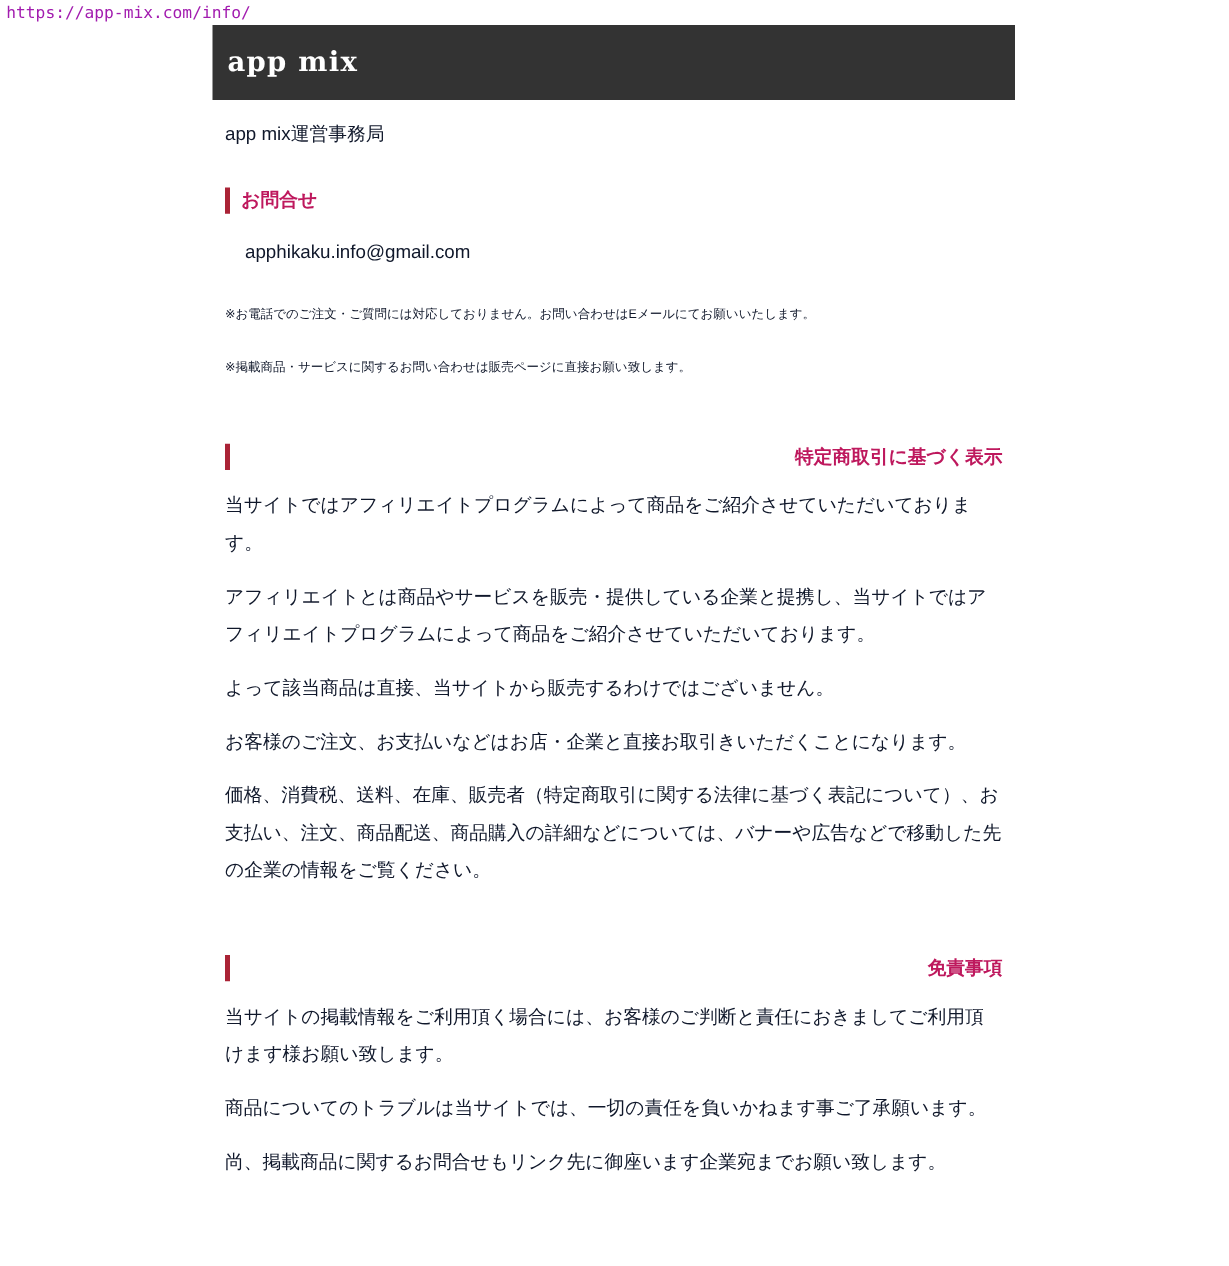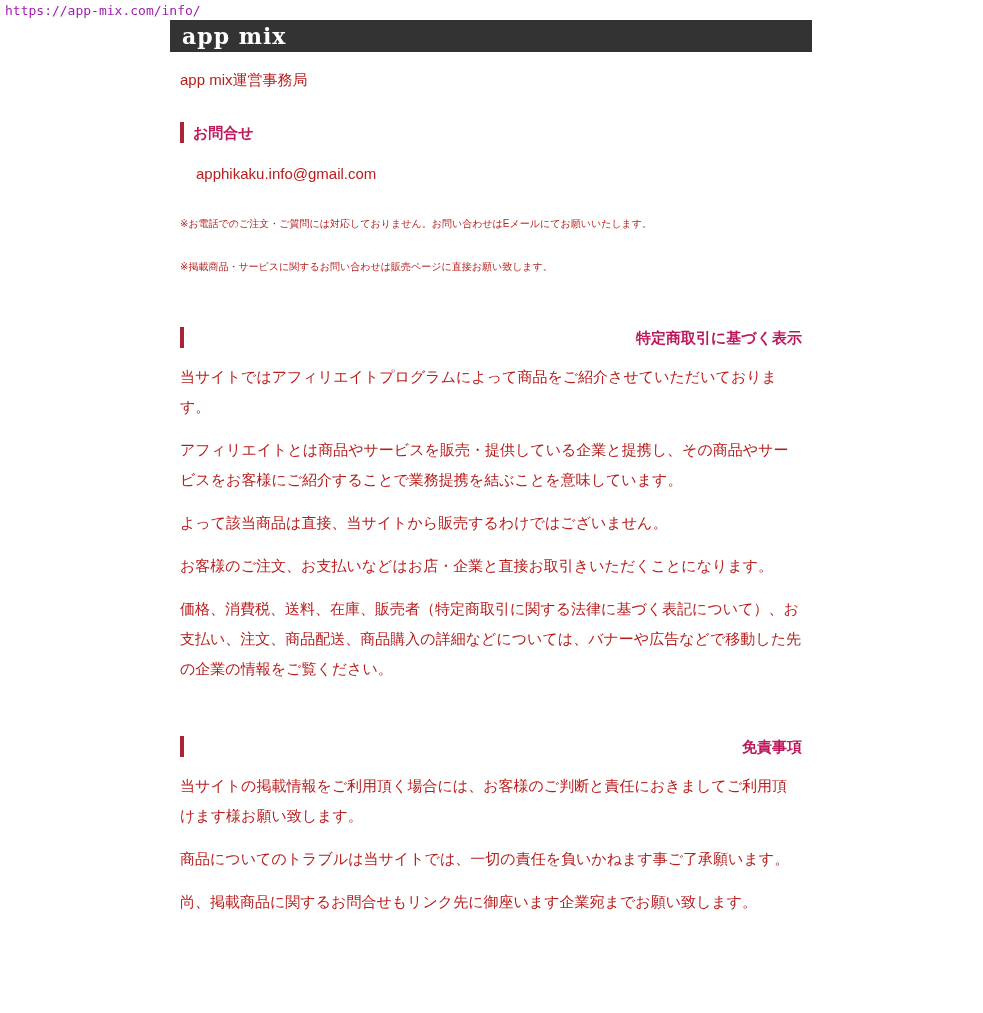--- a/index.html
+++ b/index.html
@@ -15,21 +15,21 @@
     font-family: "DejaVu Sans Mono", monospace;
     font-size: 13px;
     color: #a21caf;
   }
   .container {
     width: 642px;
     margin-left: 170px;
   }
   .site-header {
     background: #333333;
-    height: 32px;
+    height: 60px;
     display: flex;
     align-items: center;
     padding-left: 12px;
   }
   .site-title {
     font-family: "DejaVu Serif", serif;
     font-weight: bold;
     font-size: 22px;
     color: #ffffff;
     letter-spacing: 1px;
@@ -51,21 +51,21 @@
     border-left: 4px solid #aa2336;
     padding-left: 9px;
     line-height: 1.4;
     margin: 27px 0 14px 0;
   }
   .section-heading.big-gap { margin-top: 52px; text-align: right; }
   .content p {
     font-size: 15px;
     line-height: 2.0;
     margin: 13px 0;
-    color: #b91c1c;
+    color: #0f172a;
   }
   .content p.email {
     margin: 16px 0 20px 16px;
   }
   .content p.note {
     font-size: 10px;
     line-height: 1.7;
     margin: 26px 0;
   }
 </style>
@@ -87,21 +87,21 @@
     <section class="section">
       <h2 class="section-heading">お問合せ</h2>
       <p class="email">apphikaku.info@gmail.com</p>
       <p class="note">※お電話でのご注文・ご質問には対応しておりません。お問い合わせはEメールにてお願いいたします。</p>
       <p class="note">※掲載商品・サービスに関するお問い合わせは販売ページに直接お願い致します。</p>
     </section>
 
     <section class="section">
       <h2 class="section-heading big-gap">特定商取引に基づく表示</h2>
       <p>当サイトではアフィリエイトプログラムによって商品をご紹介させていただいております。</p>
-      <p>アフィリエイトとは商品やサービスを販売・提供している企業と提携し、その商品やサービスをお客様にご紹介することで業務提携を結ぶことを意味しています。</p>
+      <p>アフィリエイトとは商品やサービスを販売・提供している企業と提携し、当サイトではアフィリエイトプログラムによって商品をご紹介させていただいております。</p>
       <p>よって該当商品は直接、当サイトから販売するわけではございません。</p>
       <p>お客様のご注文、お支払いなどはお店・企業と直接お取引きいただくことになります。</p>
       <p>価格、消費税、送料、在庫、販売者（特定商取引に関する法律に基づく表記について）、お支払い、注文、商品配送、商品購入の詳細などについては、バナーや広告などで移動した先の企業の情報をご覧ください。</p>
     </section>
 
     <section class="section">
       <h2 class="section-heading big-gap">免責事項</h2>
       <p>当サイトの掲載情報をご利用頂く場合には、お客様のご判断と責任におきましてご利用頂けます様お願い致します。</p>
       <p>商品についてのトラブルは当サイトでは、一切の責任を負いかねます事ご了承願います。</p>
       <p>尚、掲載商品に関するお問合せもリンク先に御座います企業宛までお願い致します。</p>

